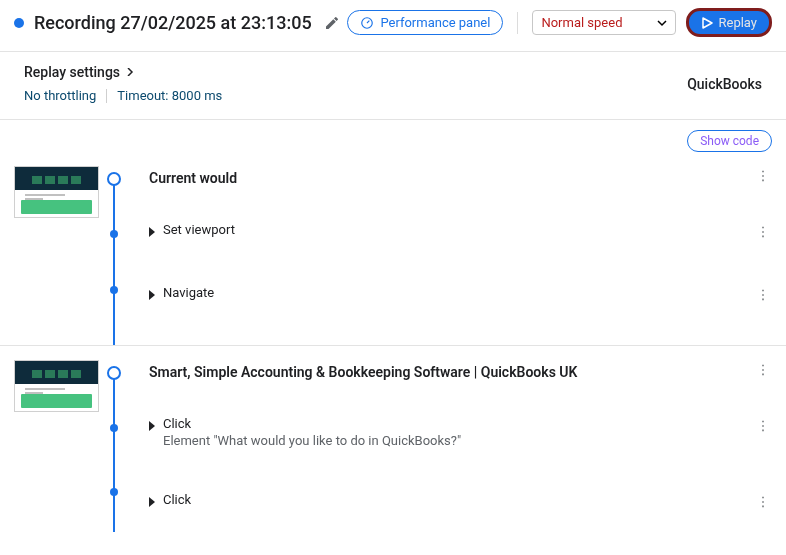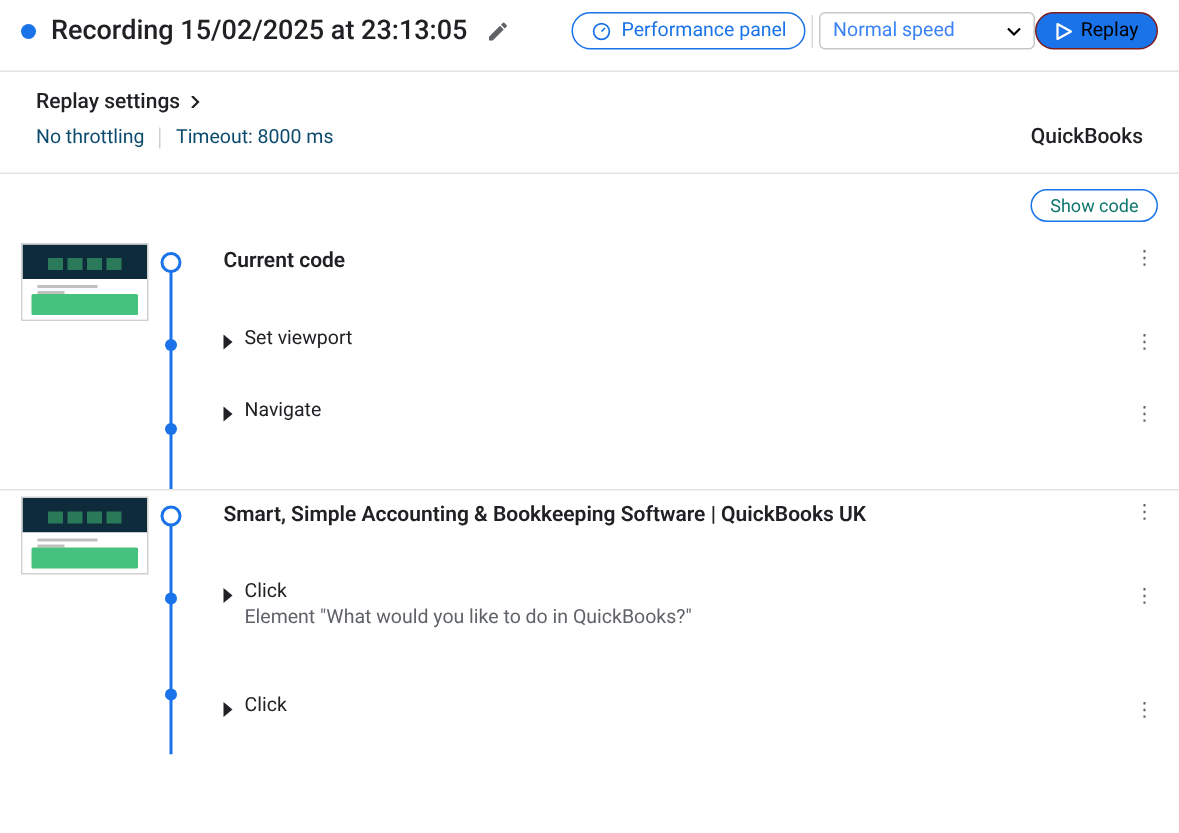--- a/index.html
+++ b/index.html
@@ -43,75 +43,75 @@
     cursor: pointer;
     white-space: nowrap;
   }
   .btn-outline-blue {
     border: 1px solid #1a73e8;
     color: #1a73e8;
     background: #fff;
   }
   .btn-outline-gray {
     border: 1px solid #c7c7c7;
-    color: #3b82f6;
+    color: #b91c1c;
     background: #fff;
     border-radius: 4px;
     padding: 4px 8px;
   }
   .btn-replay {
-    border: 1px solid #7f1d1d;
+    border: 3px solid #7f1d1d;
     background: #1a73e8;
-    color: #000000;
-  }
-  .btn-group { display: flex; align-items: center; }
+    color: #e5e5e5;
+  }
+  .btn-group { display: flex; align-items: center; gap: 10px; }
   .select-caret {
     margin-left: 28px;
   }
   .divider-v {
     width: 1px; height: 22px; background: #dcdcdc;
     margin: 0 4px;
   }
   .settings-row {
     display: flex;
-    align-items: flex-end;
+    align-items: center;
     padding: 12px 24px 16px 24px;
     border-bottom: 1px solid #e3e3e3;
   }
   .settings-block { display: flex; flex-direction: column; gap: 8px; }
   .settings-title {
     font-size: 14px; font-weight: 500;
     display: flex; align-items: center; gap: 6px;
   }
   .settings-values { display: flex; align-items: center; color: #0c4a6e; }
   .settings-values .vdiv {
     width: 1px; height: 14px; background: #cfcfcf; margin: 0 10px;
   }
   .showcode-row {
     display: flex; justify-content: flex-end;
     padding: 10px 14px;
   }
   .showcode {
     border: 1px solid #1a73e8;
-    color: #0f766e;
+    color: #8b5cf6;
     border-radius: 14px;
     padding: 3px 12px;
     font-size: 12px;
     cursor: pointer;
     background: #fff;
   }
 
   .timeline-sections { }
   .section {
     display: flex;
     align-items: stretch;
     padding: 4px 14px 10px 14px;
     border-bottom: 1px solid #e3e3e3;
   }
-  .section:last-child { border-bottom: none; }
+  .section:last-child { border-bottom: none; margin-top: 10px; }
 
   .thumb-col { width: 85px; flex-shrink: 0; }
   .thumb {
     width: 85px; height: 52px;
     border: 1px solid #d0d0d0;
     background: #fff;
     overflow: hidden;
     font-size: 0;
     position: relative;
   }
@@ -165,21 +165,21 @@
     z-index: 2;
   }
 
   .content-col { flex: 1; padding-left: 20px; }
   .row {
     display: flex; align-items: flex-start;
     min-height: 22px;
     position: relative;
   }
   .row.section-head { padding-top: 4px; margin-bottom: 34px; }
-  .row.step { margin-bottom: 26px; }
+  .row.step { margin-bottom: 41px; }
   .row .caret {
     width: 0; height: 0;
     border-top: 5px solid transparent;
     border-bottom: 5px solid transparent;
     border-left: 6px solid #202124;
     margin-right: 8px;
     margin-top: 5px;
     flex-shrink: 0;
   }
   .row .label { font-size: 13px; }
@@ -191,21 +191,21 @@
     width: 18px; text-align: center;
   }
 
   svg { display: block; }
 </style>
 </head>
 <body>
 
 <div class="header">
   <div class="rec-dot"></div>
-  <div class="title">Recording 15/02/2025 at 23:13:05</div>
+  <div class="title">Recording 27/02/2025 at 23:13:05</div>
   <svg class="edit-icon" viewBox="0 0 24 24" fill="currentColor">
     <path d="M3 17.25V21h3.75l11-11-3.75-3.75-11 11zM20.7 7.04a1 1 0 0 0 0-1.41l-2.34-2.34a1 1 0 0 0-1.41 0L15 5.25l3.75 3.75 1.95-1.96z"></path>
   </svg>
   <div class="hspacer"></div>
   <div class="btn-group">
     <div class="btn btn-outline-blue">
       <svg width="14" height="14" viewBox="0 0 24 24" fill="none" stroke="#1a73e8" stroke-width="2">
         <circle cx="12" cy="12" r="9"></circle>
         <path d="M12 12 L16 8"></path>
       </svg>
@@ -272,21 +272,21 @@
       </div>
     </div>
     <div class="tl-col">
       <div class="tl-line"></div>
       <div class="tl-big"></div>
       <div class="tl-dot" style="top:64px"></div>
       <div class="tl-dot" style="top:120px"></div>
     </div>
     <div class="content-col">
       <div class="row section-head">
-        <span class="label bold">Current code</span>
+        <span class="label bold">Current would</span>
         <span class="menu">⋮</span>
       </div>
       <div class="row step">
         <span class="caret"></span>
         <span class="label">Set viewport</span>
         <span class="menu">⋮</span>
       </div>
       <div class="row step" style="margin-bottom:28px">
         <span class="caret"></span>
         <span class="label">Navigate</span>

